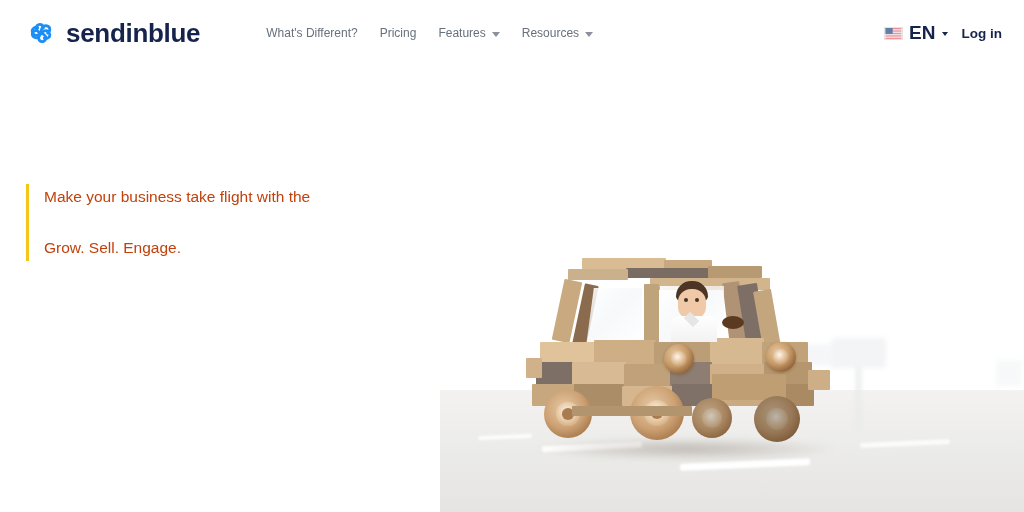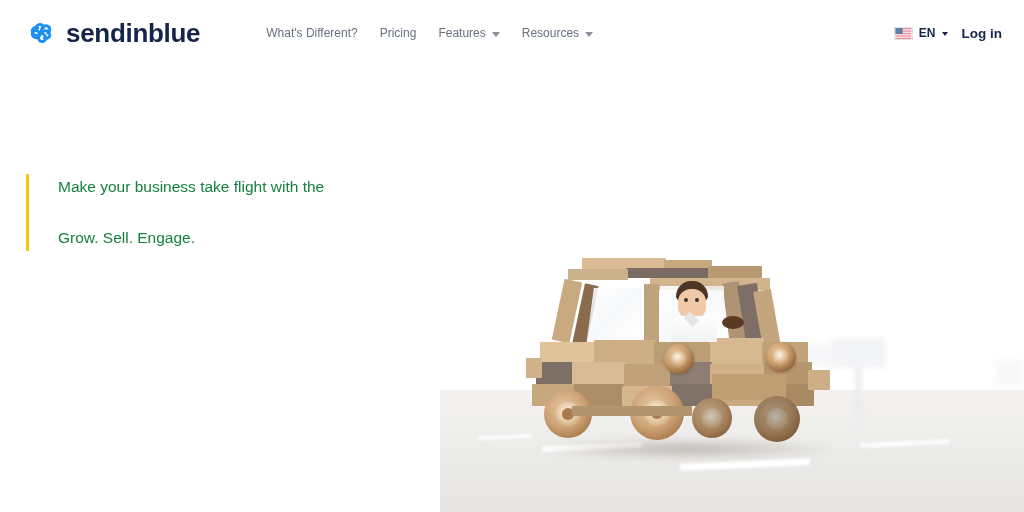--- a/index.html
+++ b/index.html
@@ -33,21 +33,21 @@
     border-right:4px solid transparent; border-top:5px solid #8a919c;
     display:block; margin-top:2px;
   }
 
   .header-right {
     margin-left:auto; margin-right:22px;
     display:flex; align-items:center; gap:12px;
   }
   .lang { display:flex; align-items:center; gap:6px; cursor:pointer; }
   .flag { width:19px; height:13px; display:block; border:1px solid #e2e2e2; }
-  .lang-code { font-size:12px; font-weight:700; color:#16244b; }
+  .lang-code { font-size:19px; font-weight:700; color:#16244b; }
   .caret-sm {
     width:0; height:0; border-left:3.5px solid transparent;
     border-right:3.5px solid transparent; border-top:4.5px solid #16244b;
     margin-top:2px;
   }
   .login {
     font-size:13.5px; font-weight:700; color:#16244b;
     cursor:pointer; margin-left:2px; white-space:nowrap;
   }
   .signup {
@@ -58,22 +58,22 @@
   }
 
   
   .hero-text { position:absolute; left:26px; top:150px; width:420px; z-index:10; }
   .headline {
     font-family:"Liberation Serif", serif;
     font-size:67px; font-weight:700; line-height:0.96;
     color:#16244b; letter-spacing:-0.8px;
   }
   .subcopy {
-    margin-top:24px; border-left:3px solid #f5c518; padding-left:29px;
-    font-size:15.5px; line-height:1.66; color:#15803d;
+    margin-top:34px; border-left:3px solid #f5c518; padding-left:15px;
+    font-size:15.5px; line-height:1.66; color:#c2410c;
   }
   .cta {
     margin-top:47px; background:#0d8bfc; color:#fff; border:none;
     font-family:inherit; font-size:15px; font-weight:700;
     padding:0 30px; height:45px; border-radius:23px; cursor:pointer;
   }
 
   
   .hero-img {
     position:absolute; left:440px; top:60px; width:584px; height:452px;

